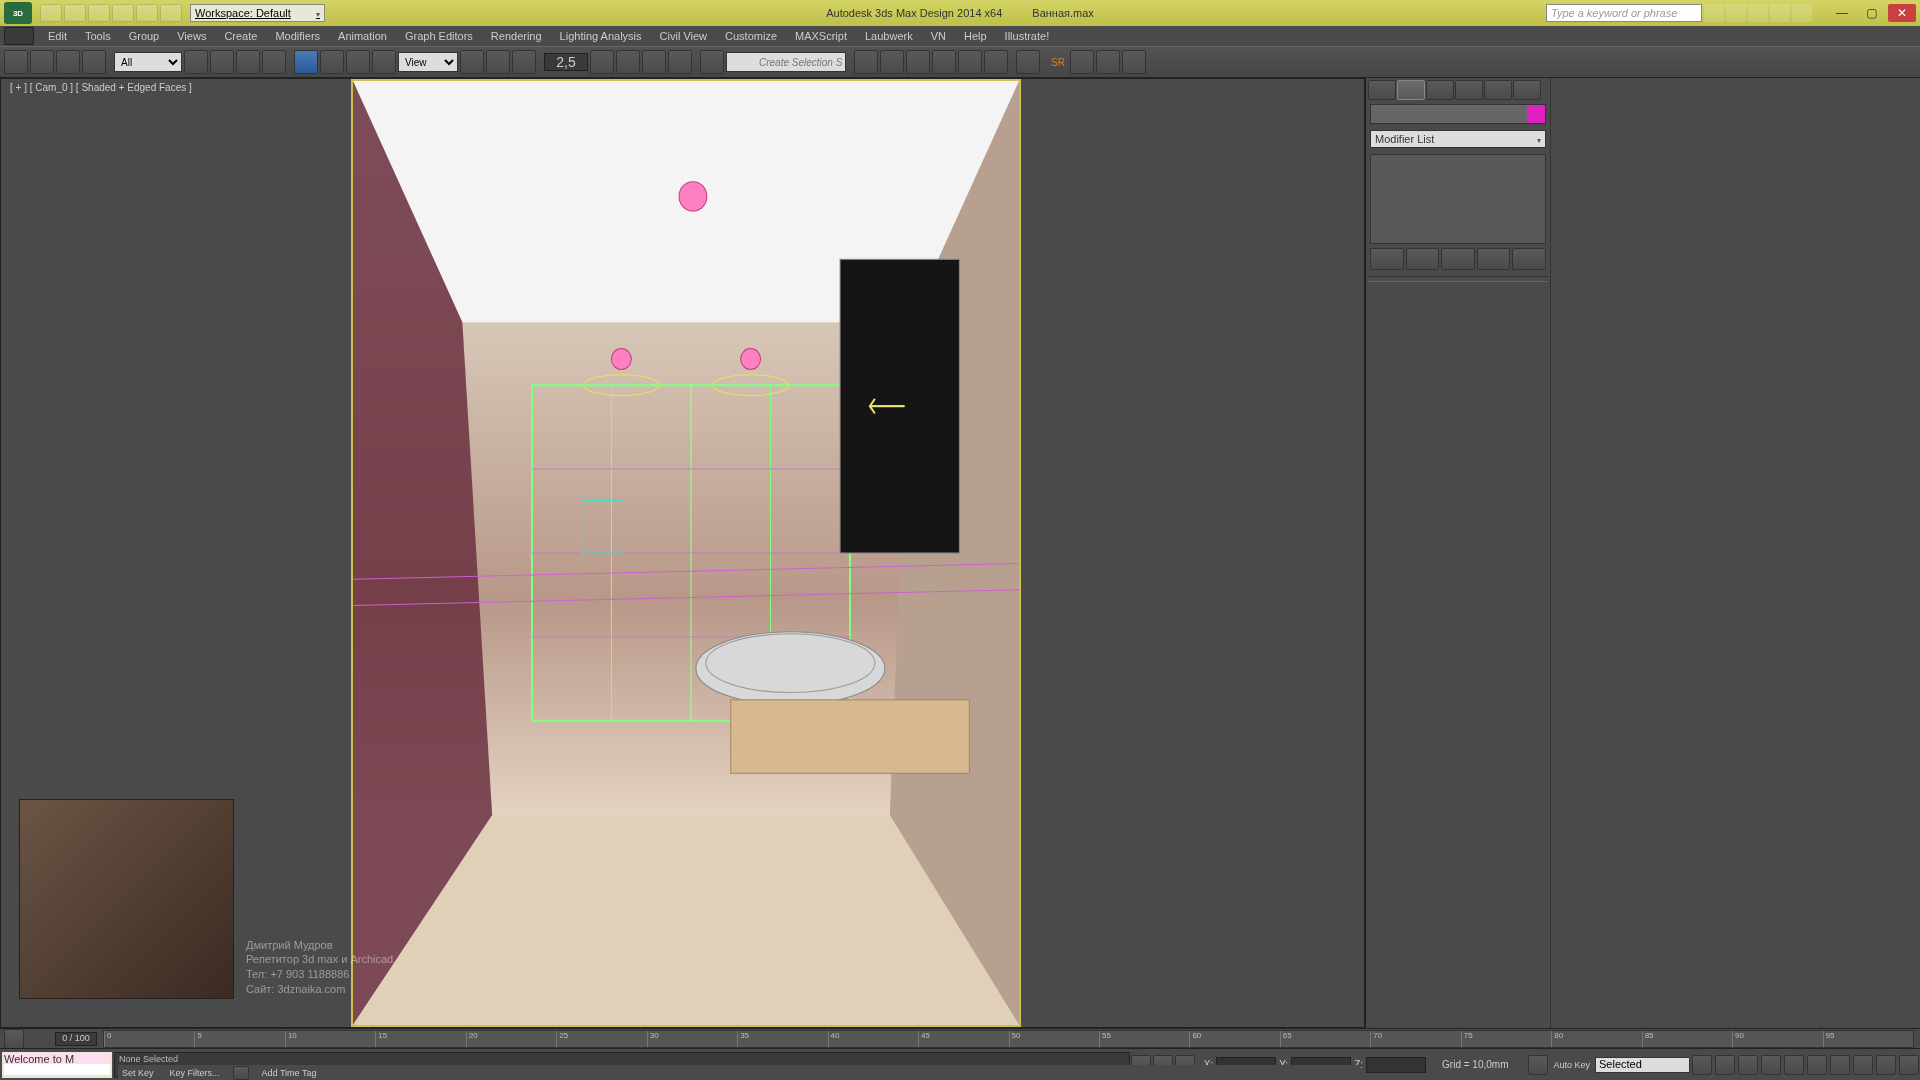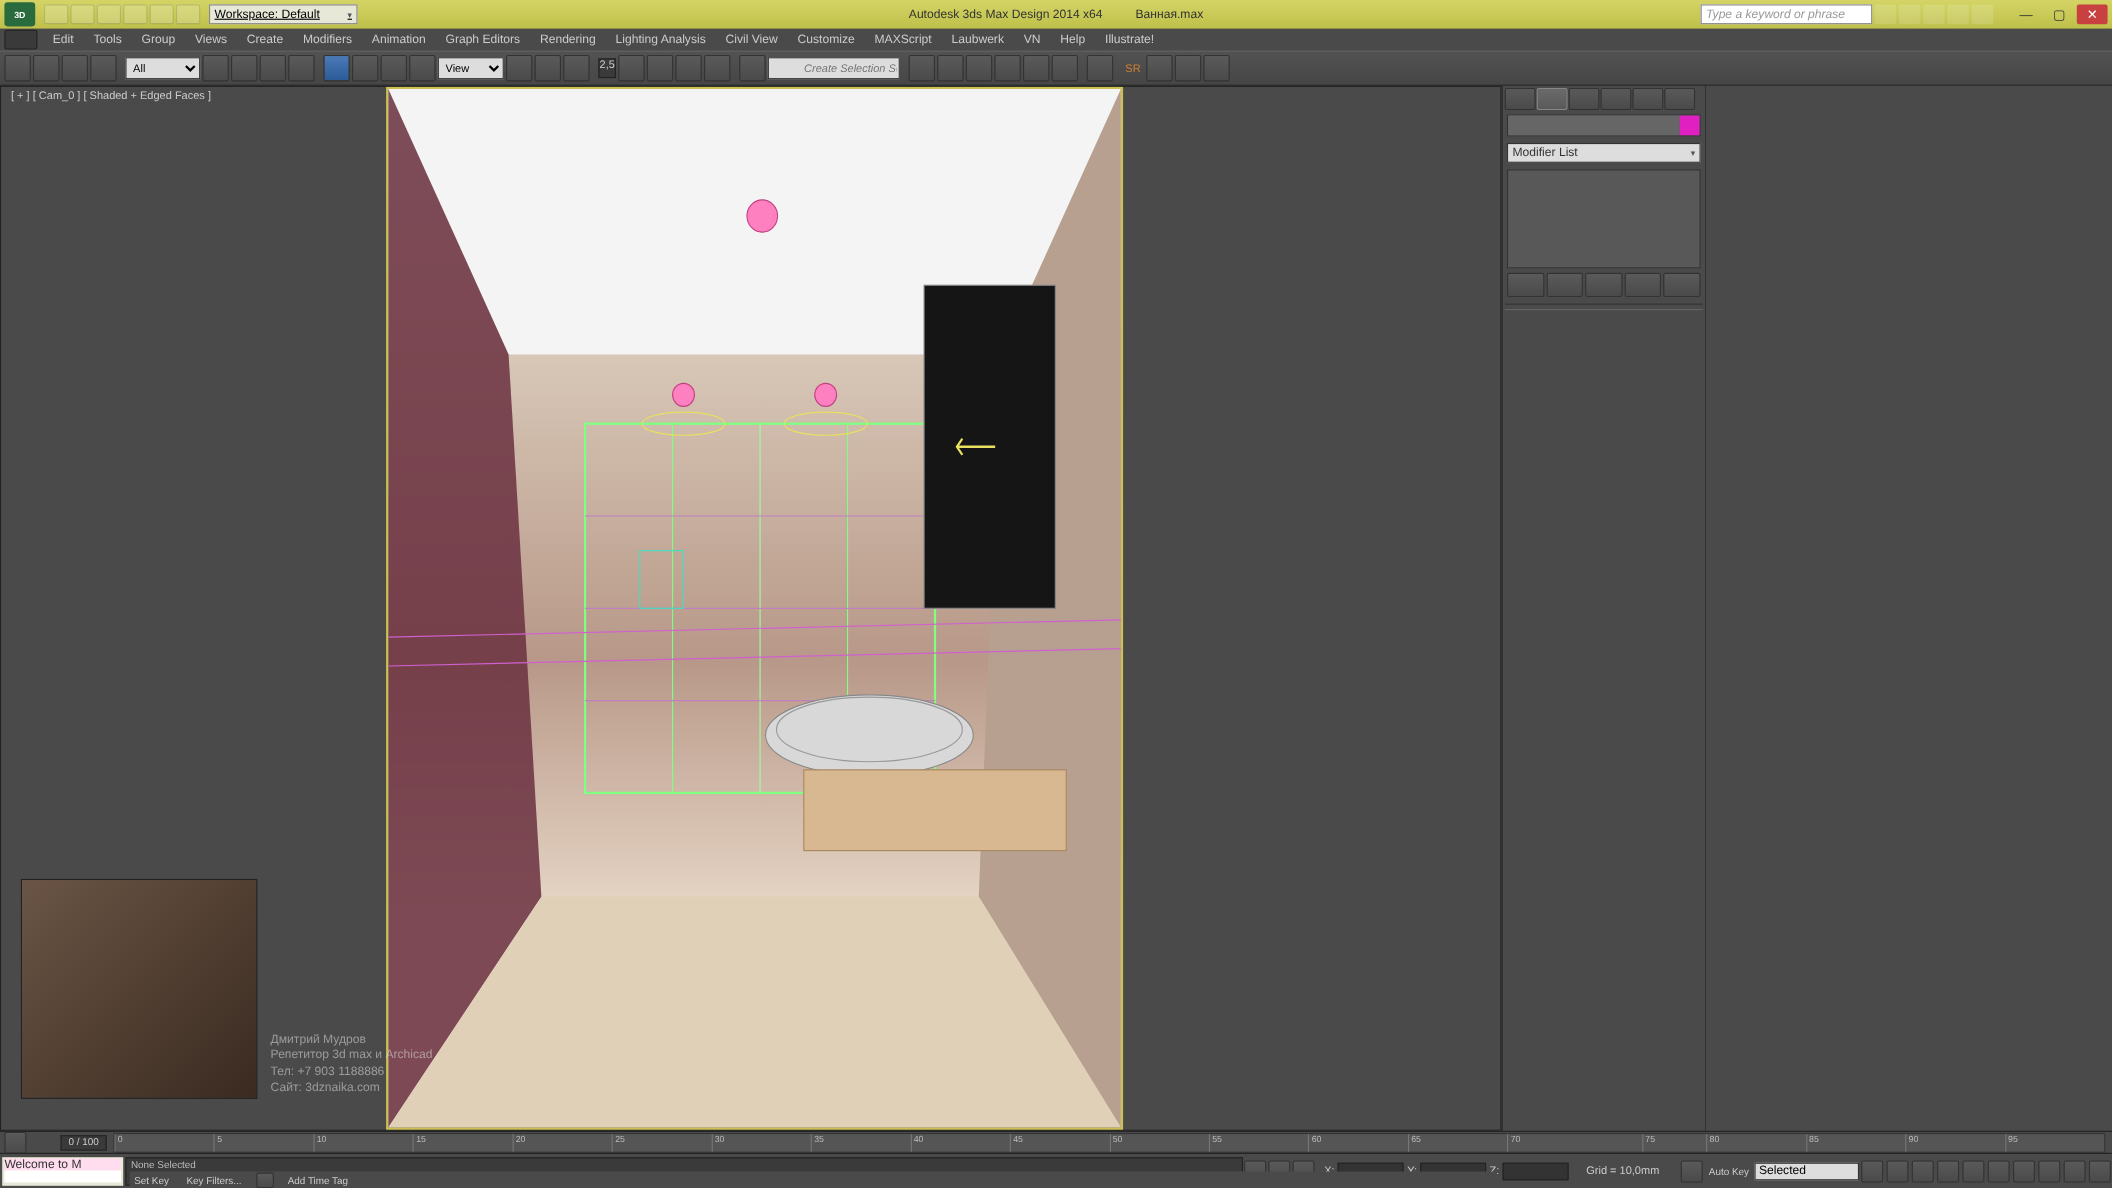--- a/index.html
+++ b/index.html
@@ -22,21 +22,21 @@
 .menubar { height: 20px; background: #4a4a4a; display: flex; align-items: center; padding: 0 4px; gap: 2px; }
 .menu-logo { width: 30px; height: 18px; background: #3a3a3a; border: 1px solid #222; border-radius: 2px; margin-right: 4px; }
 .menu-item { padding: 2px 8px; color: #ccc; cursor: pointer; }
 
 
 .maintoolbar { height: 32px; background: linear-gradient(#525252, #464646); border-top: 1px solid #666; border-bottom: 1px solid #222; display: flex; align-items: center; padding: 0 4px; gap: 2px; }
 .tb-btn { width: 24px; height: 24px; background: linear-gradient(#5a5a5a, #4a4a4a); border: 1px solid #333; border-radius: 2px; }
 .tb-btn.active { background: linear-gradient(#4a7ab8, #2a5a98); }
 .tb-sep { width: 4px; height: 24px; }
 .tb-dd { height: 20px; background: #ddd; border: 1px solid #333; font-size: 10px; padding: 0 2px; }
-.tb-num { width: 16px; height: 18px; background: #3a3a3a; color: #ccc; text-align: center; font-size: 10px; border: 1px solid #222; }
+.tb-num { width: 44px; height: 18px; background: #3a3a3a; color: #ccc; text-align: center; font-size: 14px; border: 1px solid #222; }
 
 
 .workspace { position: absolute; top: 78px; left: 0; right: 0; bottom: 52px; display: flex; }
 .viewport-area { flex: 1; background: #4a4a4a; position: relative; border: 1px solid #222; }
 .viewport-label { position: absolute; top: 2px; left: 6px; color: #ccc; font-size: 10px; z-index: 10; background: rgba(74,74,74,0.7); padding: 1px 3px; }
 .viewport-canvas { position: absolute; left: 350px; top: 0; width: 670px; height: 100%; background: linear-gradient(180deg, #efefef 0%, #d8c8b8 25%, #b89888 55%, #e8d8c8 80%); border: 2px solid #ccc050; }
 
 
 .scene-svg { position: absolute; inset: 0; width: 100%; height: 100%; }
 
@@ -273,21 +273,21 @@
         <div class="tick" style="left: 25%;">25</div>
         <div class="tick" style="left: 30%;">30</div>
         <div class="tick" style="left: 35%;">35</div>
         <div class="tick" style="left: 40%;">40</div>
         <div class="tick" style="left: 45%;">45</div>
         <div class="tick" style="left: 50%;">50</div>
         <div class="tick" style="left: 55%;">55</div>
         <div class="tick" style="left: 60%;">60</div>
         <div class="tick" style="left: 65%;">65</div>
         <div class="tick" style="left: 70%;">70</div>
-        <div class="tick" style="left: 75%; margin-left: 32px;">75</div>
+        <div class="tick" style="left: 75%;">75</div>
         <div class="tick" style="left: 80%;">80</div>
         <div class="tick" style="left: 85%;">85</div>
         <div class="tick" style="left: 90%;">90</div>
         <div class="tick" style="left: 95%;">95</div>
         <div class="tick" style="left: 100%;">100</div>
       </div>
   </div>
 </div>
 
 <div class="statusbar">

